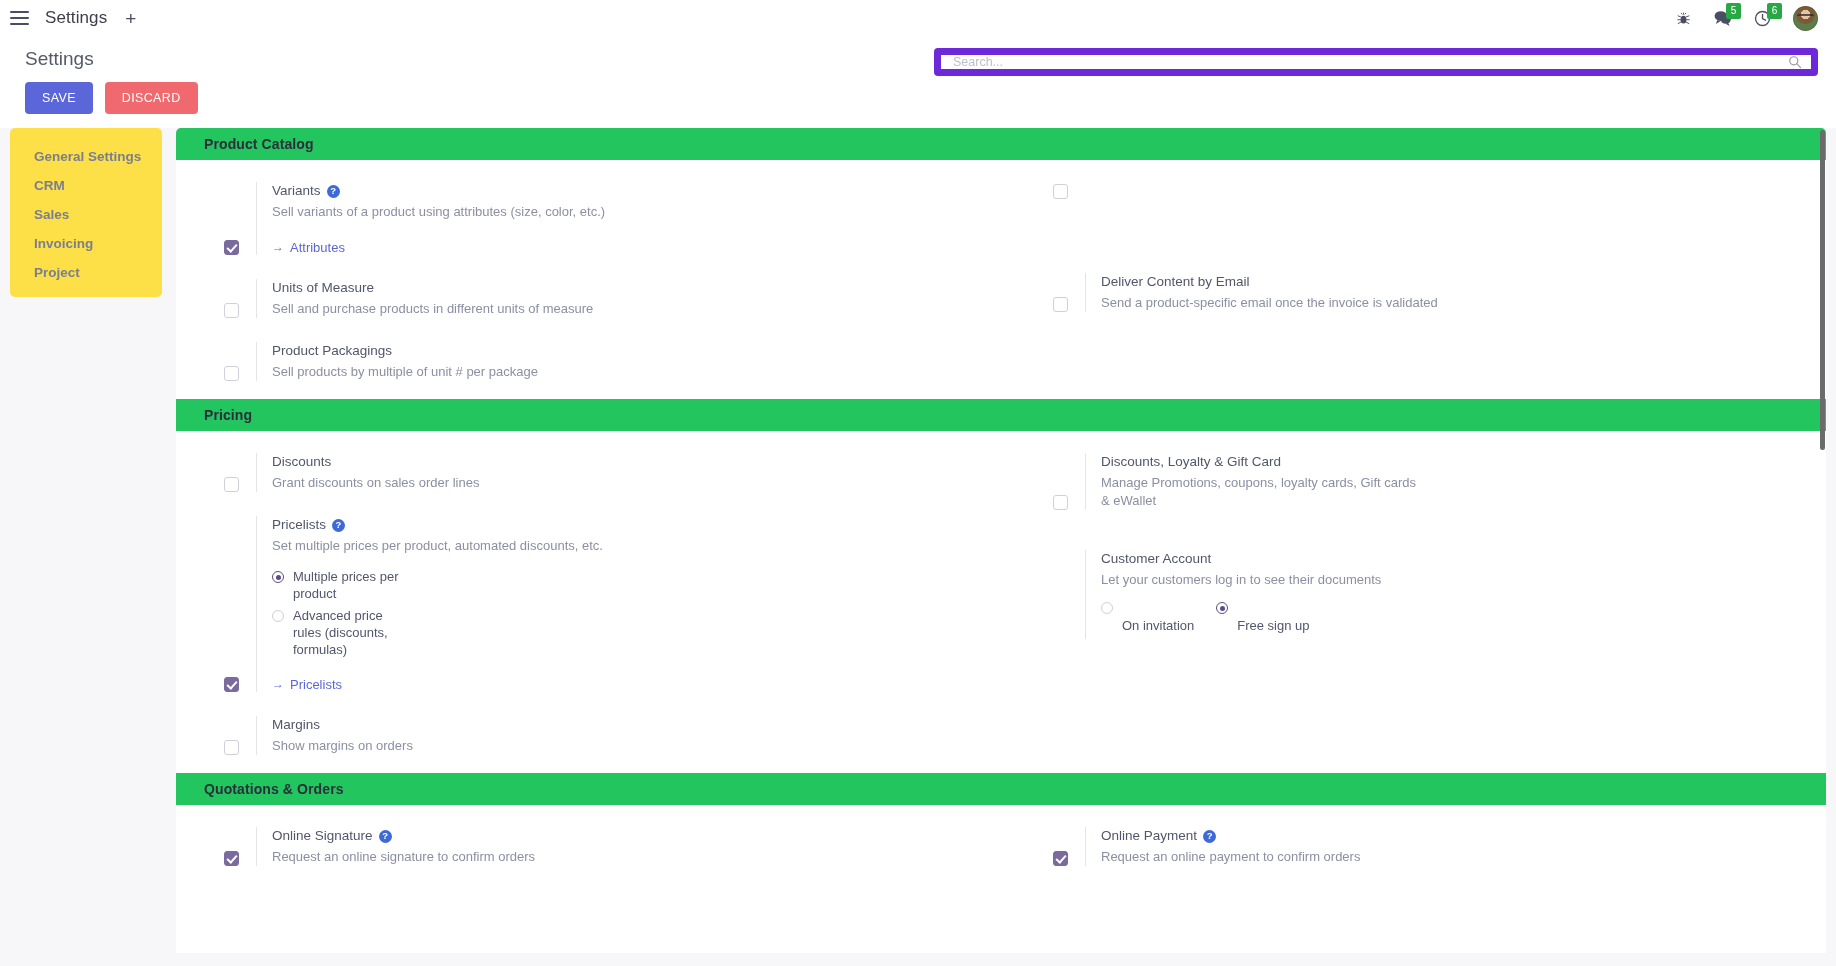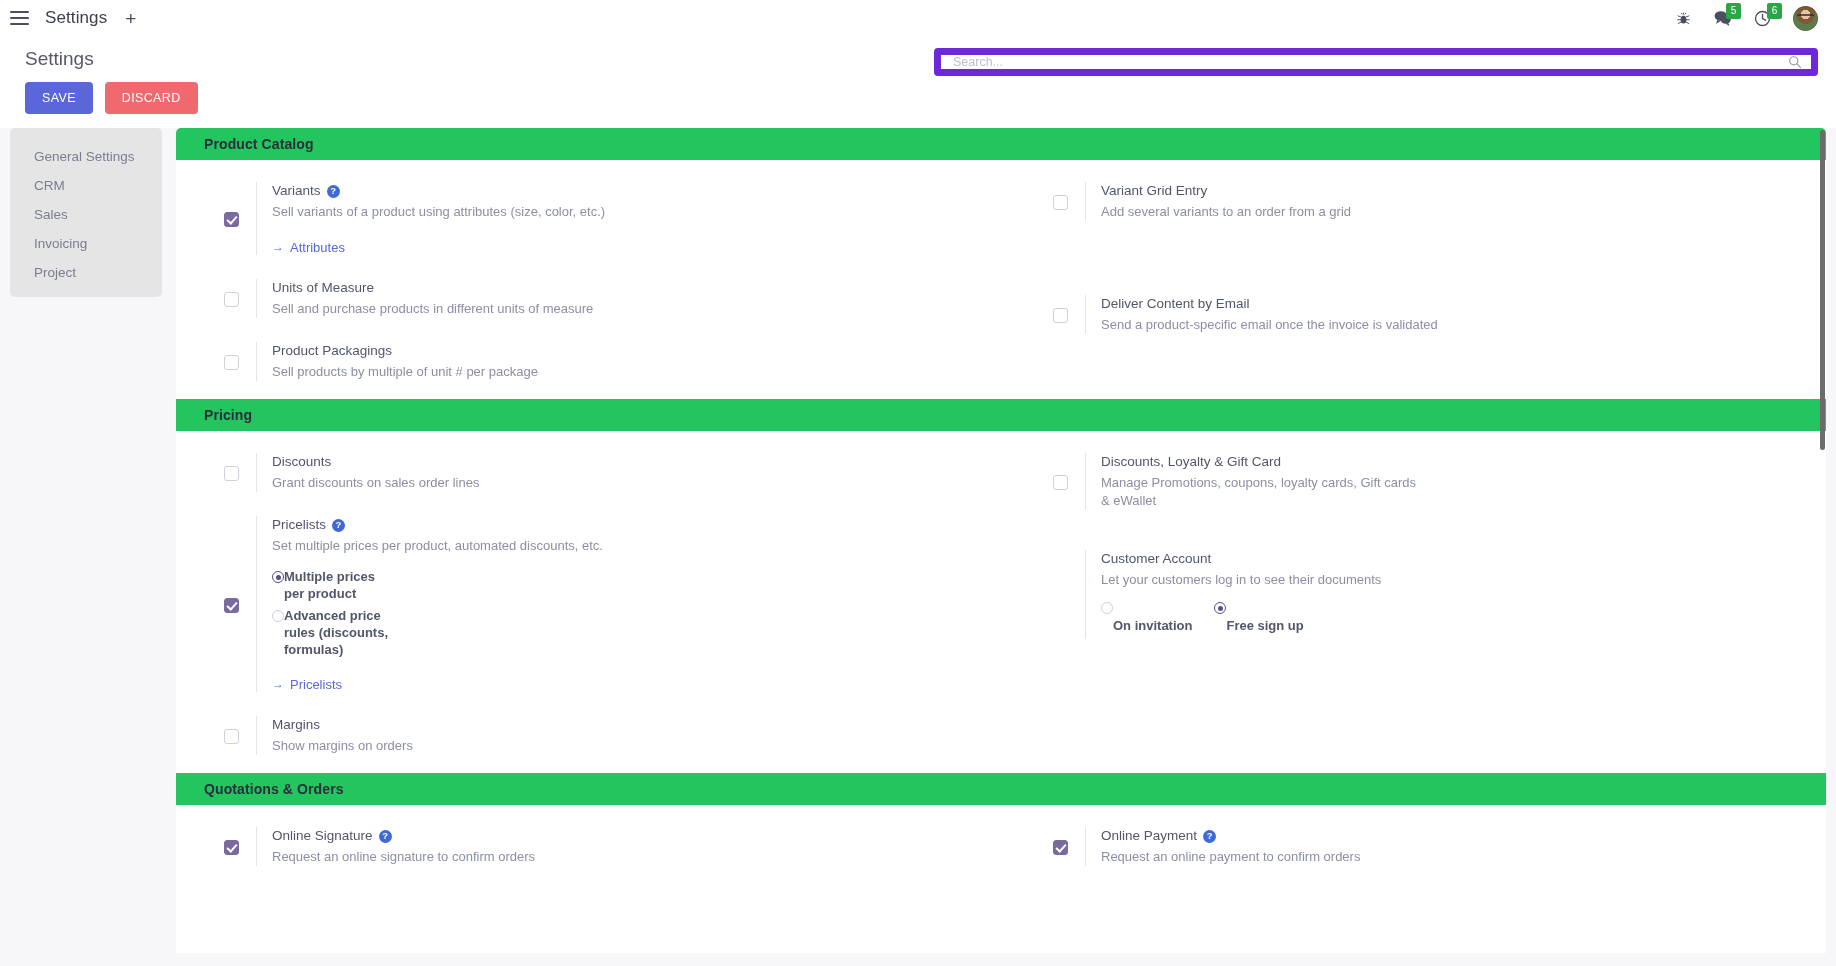--- a/index.html
+++ b/index.html
@@ -137,25 +137,26 @@
   
   .settings-body {
     display: flex;
     padding: 0 10px 0 10px;
     gap: 14px;
     height: calc(966px - 36px - 105px);
     position: relative;
   }
   .sidebar {
     flex: 0 0 152px;
-    background: #e5e5e5;
+    background: #fde047;
     border-radius: 5px;
     padding: 14px 0 18px 0;
     align-self: flex-start;
     height: 169px;
+    font-weight: bold;
   }
   .side-item {
     padding: 7px 0 7px 24px;
     font-size: 13.5px;
     color: #7A7E91;
     cursor: pointer;
     white-space: nowrap;
   }
 
   .settings-main {
@@ -179,21 +180,21 @@
   }
   .grid2 {
     display: grid;
     grid-template-columns: 1fr 1fr;
     column-gap: 0;
   }
   .setting {
     display: flex;
     padding: 0 0 0 48px;
     margin-bottom: 24px;
-    align-items: center;
+    align-items: flex-end;
   }
   .setting.tight { margin-bottom: 0; }
   .setting-col-right { padding-left: 52px; }
 
   
   .cbox {
     width: 15px; height: 15px;
     border: 1px solid #CFD0D9;
     border-radius: 3px;
     background: #FFFFFF;
@@ -254,24 +255,23 @@
     text-decoration: none;
     cursor: pointer;
     display: inline-flex; align-items: center; gap: 6px;
   }
   .ilink .arrow { font-size: 12px; font-weight: bold; }
 
   
   .radio-group { margin-top: 13px; }
   .radio-group.inline { display: flex; gap: 22px; margin-top: 10px; }
   .radio-row {
-    display: flex; align-items: flex-start; 
+    display: flex; align-items: flex-start; gap: 9px;
     margin-bottom: 5px;
     cursor: pointer;
-    font-weight: bold;
   }
   .radio {
     width: 12px; height: 12px;
     border-radius: 50%;
     border: 1px solid #CFD0D9;
     background: #FFFFFF;
     flex: 0 0 auto;
     margin-top: 3px;
     position: relative;
   }
@@ -429,26 +429,20 @@
                 <span>Product Packagings</span>
               </div>
               <div class="s-desc">Sell products by multiple of unit # per package</div>
             </div>
           </div>
         </div>
 
         <div class="setting-col-right">
           <div class="setting" style="padding-left:0">
             <div class="cbox"></div>
-            <div class="setting-text">
-              <div class="s-label">
-                <span>Variant Grid Entry</span>
-              </div>
-              <div class="s-desc">Add several variants to an order from a grid</div>
-            </div>
           </div>
           <div style="height:50px"></div>
           <div class="setting tight" style="padding-left:0">
             <div class="cbox"></div>
             <div class="setting-text">
               <div class="s-label">
                 <span>Deliver Content by Email</span>
               </div>
               <div class="s-desc">Send a product-specific email once the invoice is validated</div>
             </div>

